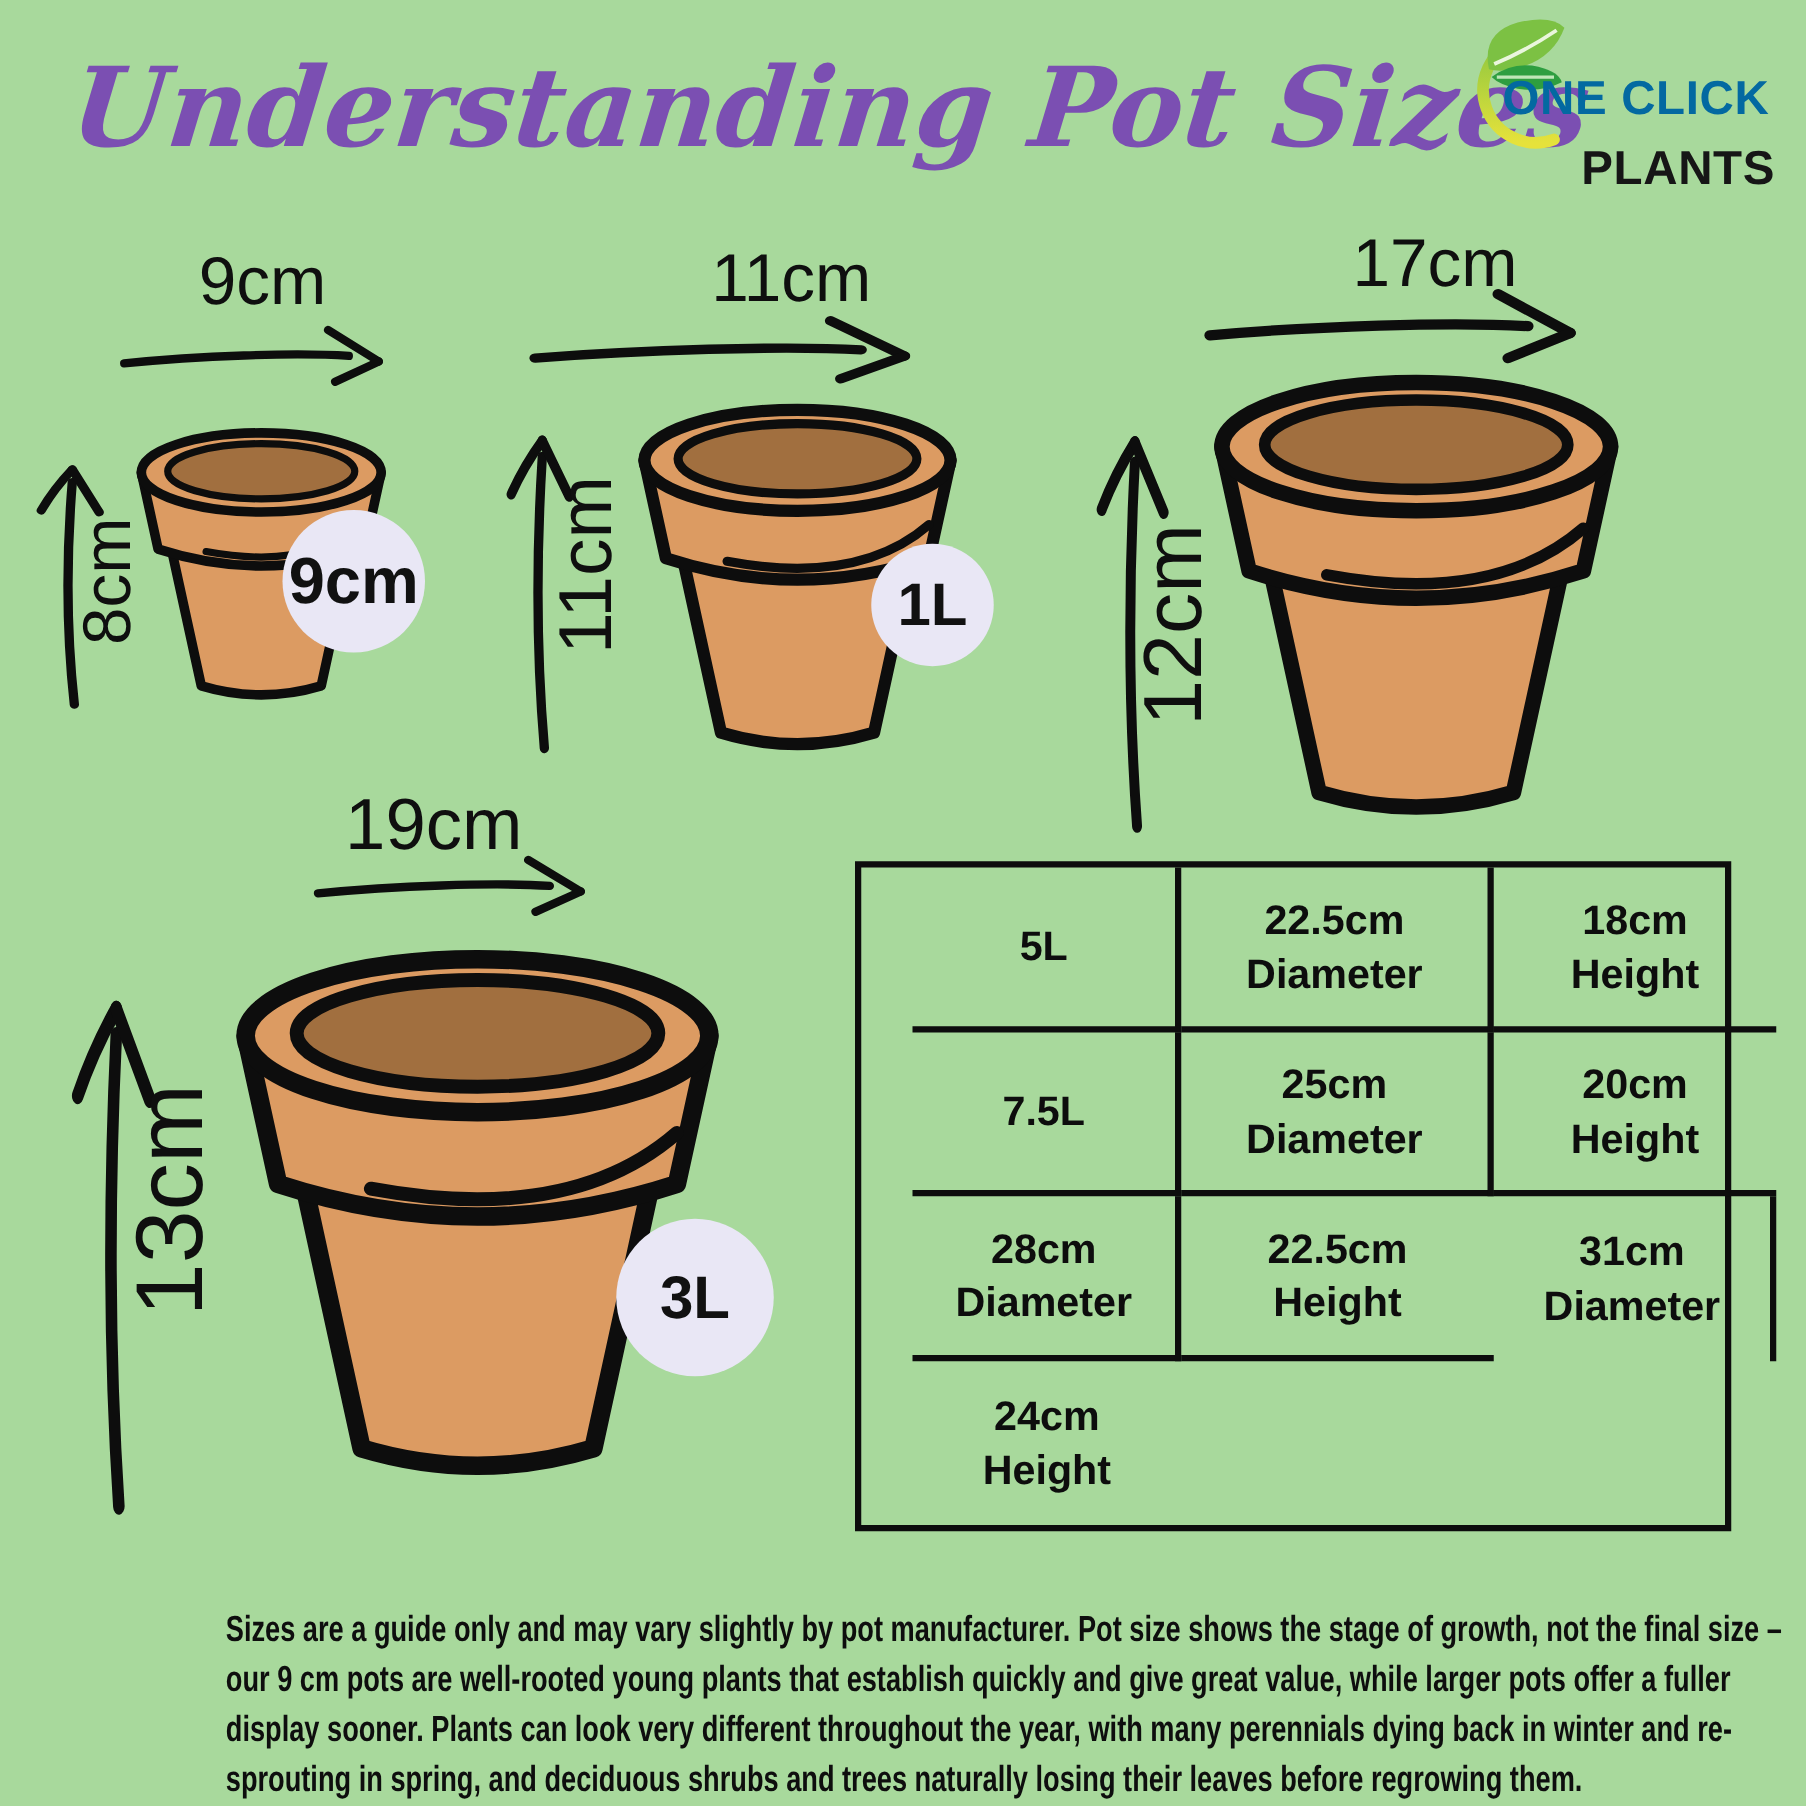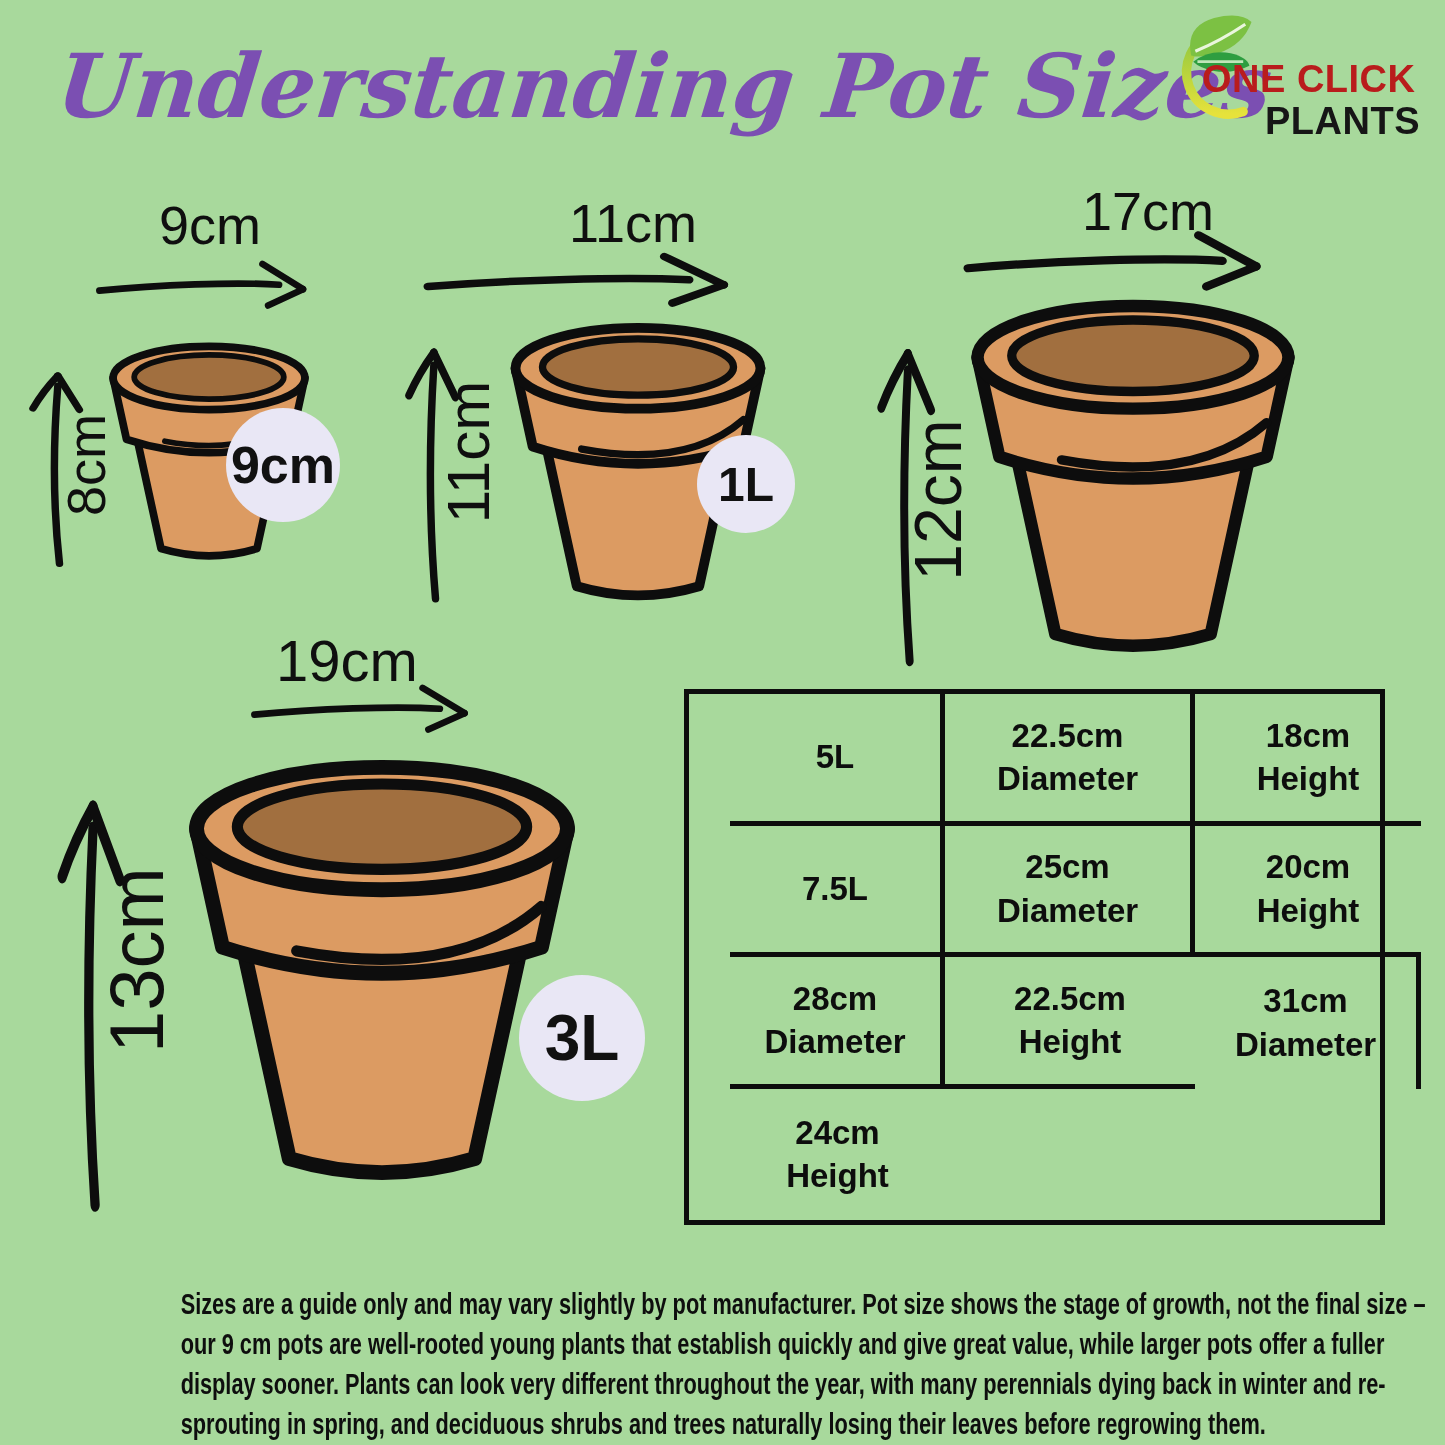--- a/index.html
+++ b/index.html
@@ -10,22 +10,22 @@
   
   .title{
     position:absolute;left:58px;top:38px;width:1070px;
     font-family:"DejaVu Serif",serif;font-style:italic;font-weight:700;
     font-size:88px;line-height:1.1;color:#7b4fb2;transform:skewX(-6deg);
     white-space:nowrap;
   }
   
   .logo{position:absolute;left:1160px;top:10px;width:272px;height:150px;}
   .logo svg{position:absolute;left:0;top:2px;width:104px;height:118px;}
-  .logo-l1{position:absolute;left:42px;top:48px;width:230px;font-size:38px;font-weight:700;letter-spacing:.5px;color:#b91c1c;white-space:nowrap;}
-  .logo-l2{position:absolute;left:42px;top:90px;width:218px;text-align:right;font-size:38px;font-weight:700;letter-spacing:.5px;color:#161616;white-space:nowrap;}
+  .logo-l1{position:absolute;left:42px;top:48px;width:230px;font-size:38px;font-weight:700;letter-spacing:.5px;color:#0369a1;white-space:nowrap;}
+  .logo-l2{position:absolute;left:42px;top:104px;width:218px;text-align:right;font-size:38px;font-weight:700;letter-spacing:.5px;color:#161616;white-space:nowrap;}
   
   .abs{position:absolute;}
   .dim-label{position:absolute;transform:translate(-50%,-50%);font-size:54px;font-weight:400;white-space:nowrap;color:#0f0f0f;}
   .dim-label-v{position:absolute;transform:translate(-50%,-50%) rotate(-90deg);font-weight:400;white-space:nowrap;color:#0f0f0f;}
   .badge{
     position:absolute;border-radius:50%;background:#e9e7f5;
     display:flex;align-items:center;justify-content:center;
     font-weight:700;color:#111;transform:translate(-50%,-50%);
   }
   
@@ -136,21 +136,21 @@
   <svg class="abs" style="left:250px;top:682px;width:232px;height:52px;">
       <use href="#h-arrow-symbol"></use>
     </svg>
   <svg class="abs" style="left:178px;top:732px;width:408px;height:462px;" preserveAspectRatio="none">
       <use href="#pot-symbol"></use>
     </svg>
   <svg class="abs" style="left:56px;top:732px;width:72px;height:482px;">
       <use href="#v-arrow-symbol"></use>
     </svg>
   <div class="dim-label-v" style="left:136px;top:960px;font-size:76px;">13cm</div>
-  <div class="badge" style="left:582px;top:1038px;width:126px;height:126px;font-size:64px;">3L</div>
+  <div class="badge" style="left:556px;top:1038px;width:126px;height:126px;font-size:48px;">3L</div>
 
   <div class="size-table">
     <div class="cell">
         <span>5L</span>
       </div>
     <div class="cell">
         <span>22.5cm</span>
         <span>Diameter</span>
       </div>
     <div class="cell last-col">

